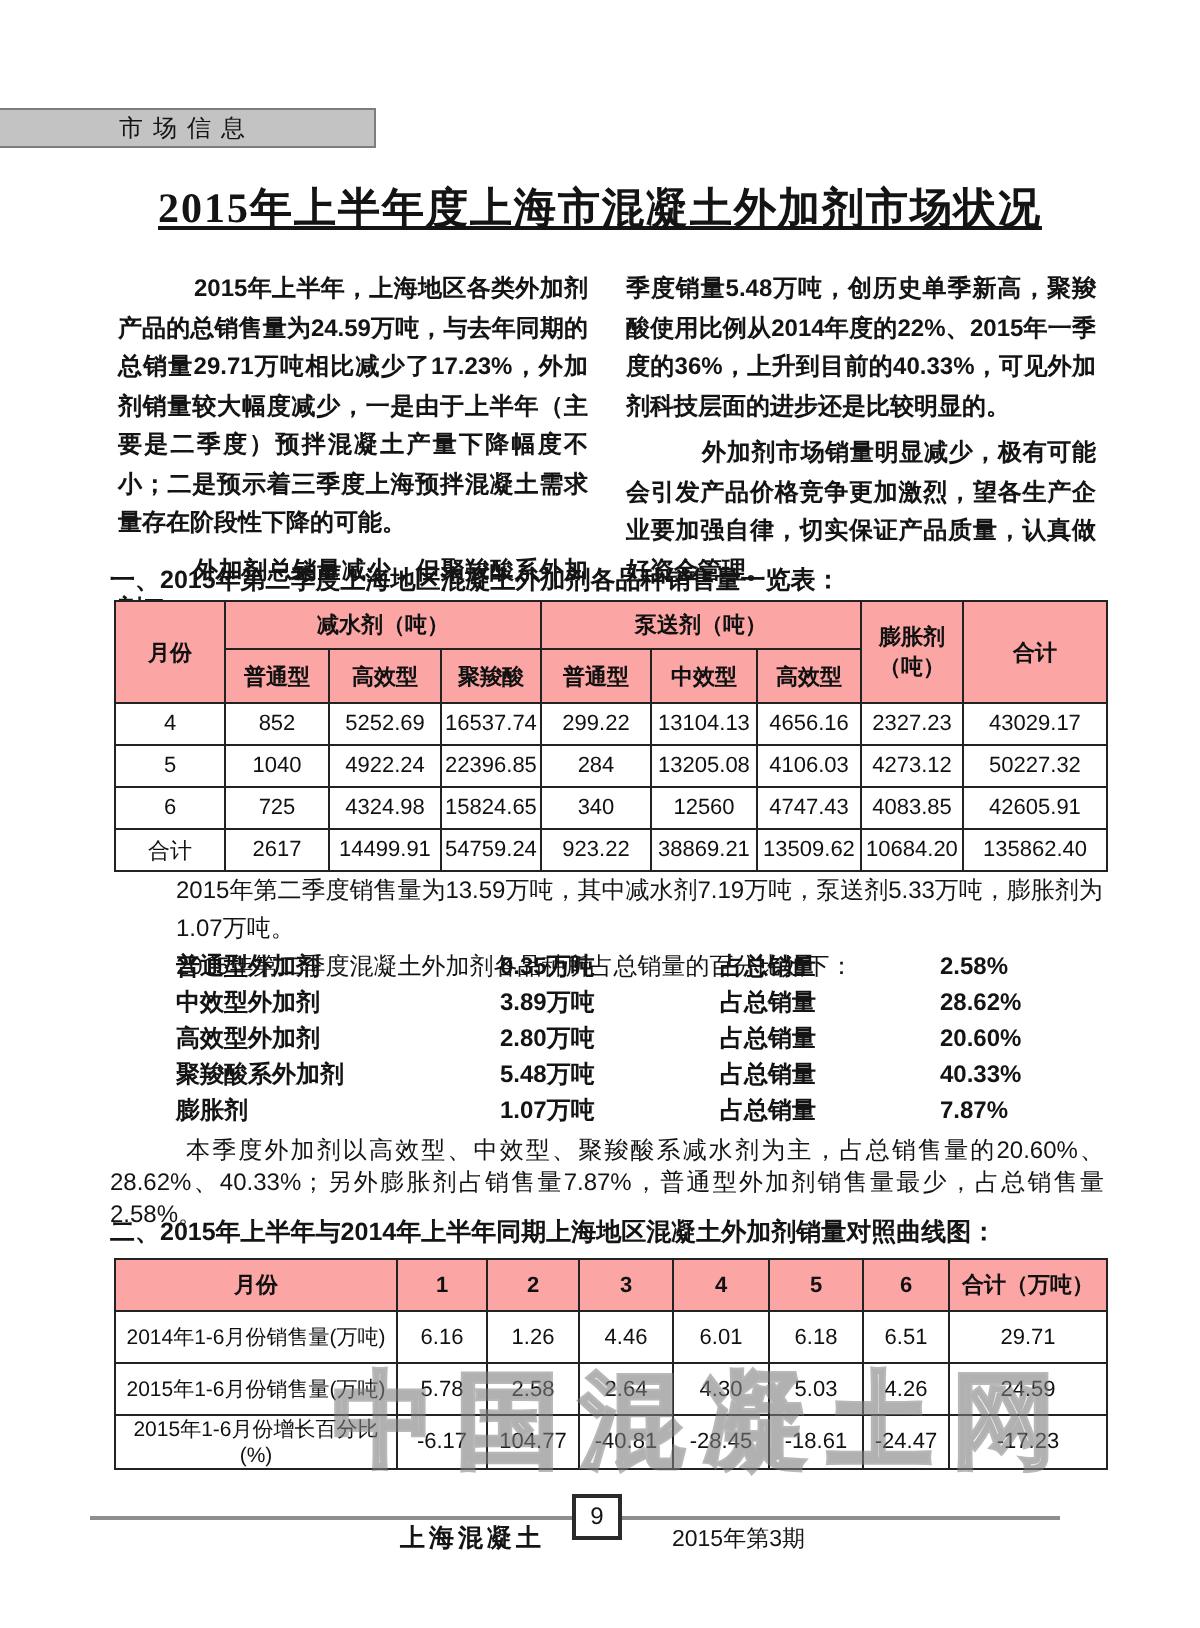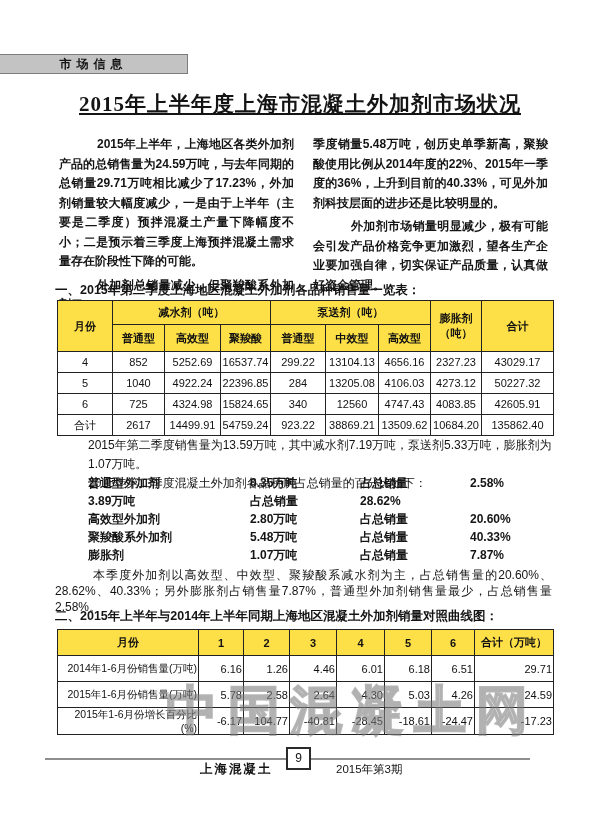--- a/index.html
+++ b/index.html
@@ -4,46 +4,46 @@
 <style>
   html,body { margin:0; padding:0; background:#ffffff; }
   .page {
     position:relative; width:600px; height:814px; background:#ffffff;
     font-family:"Liberation Sans","DejaVu Sans",sans-serif; color:#141414;
     overflow:hidden;
   }
   .tag {
     position:absolute; left:0; top:54px; width:187px; height:18px;
     background:#c3c3c3; border:1px solid #7d7d7d; border-left:none;
-    text-align:center; font-weight:bold; font-size:12px; line-height:18px;
+    text-align:center; font-weight:normal; font-size:12px; line-height:18px;
     letter-spacing:5px;
   }
   .title {
     position:absolute; top:90px; left:0; width:100%; margin:0;
     text-align:center; font-size:21px; font-weight:bold; letter-spacing:1px;
     font-family:"Liberation Serif","DejaVu Serif",serif;
     text-decoration:underline;
   }
   .columns { position:absolute; top:131px; left:55px; width:497px; display:flex; gap:11px; }
   .col { width:243px; font-size:12px; line-height:19.5px; text-align:justify; }
   .col p { margin:4px;font-weight:bold; }
   .indent { text-indent:38px; }
   .s-heading { position:absolute; left:55px; font-size:12.5px; font-weight:bold; white-space:nowrap; }
   #s1-heading { top:282px;text-align:center; }
   #s2-heading { top:608px; }
   table.dtable { position:absolute; left:57px; border-collapse:collapse; table-layout:fixed; font-size:11px; color:#111; }
   #table1 { top:300px; width:496px; }
   #table2 { top:629px; width:496px; }
   .dtable th, .dtable td { border:1px solid #222; text-align:center; padding:0 1px; overflow:hidden; }
-  .dtable thead th { background:#fde047; font-weight:bold; }
+  .dtable thead th { background:#fca5a5; font-weight:bold; }
   #table1 thead tr.r1 th { height:23px; }
   #table1 thead tr.r2 th { height:26px; }
   #table1 tbody td { height:20px; }
   #table2 thead th { height:25px; }
-  #table2 tbody td { height:25px;text-align:right; }
+  #table2 tbody td { height:25px; }
   #table2 td.lbl { font-size:10.5px; }
   .note { position:absolute; top:436px; left:88px; width:465px; font-size:12px; line-height:19px; }
   .note p { margin:0; }
   .pct-list { position:absolute; top:474px; left:88px; width:465px; font-size:12px;font-weight:bold; }
   .pct-row { display:grid; grid-template-columns:162px 110px 110px 82px; height:18px; line-height:18px; }
   .summary {
     position:absolute; top:567px; left:55px; width:497px; margin:0;
     font-size:12px; line-height:16px; text-indent:38px; text-align:justify;
   }
   .watermark {
@@ -165,20 +165,21 @@
   </div>
 
   <div class="pct-list">
     <div class="pct-row">
       <span>普通型外加剂</span>
       <span>0.35万吨</span>
       <span>占总销量</span>
       <span>2.58%</span>
     </div>
     <div class="pct-row">
+      <span>中效型外加剂</span>
       <span>3.89万吨</span>
       <span>占总销量</span>
       <span>28.62%</span>
     </div>
     <div class="pct-row">
       <span>高效型外加剂</span>
       <span>2.80万吨</span>
       <span>占总销量</span>
       <span>20.60%</span>
     </div>

